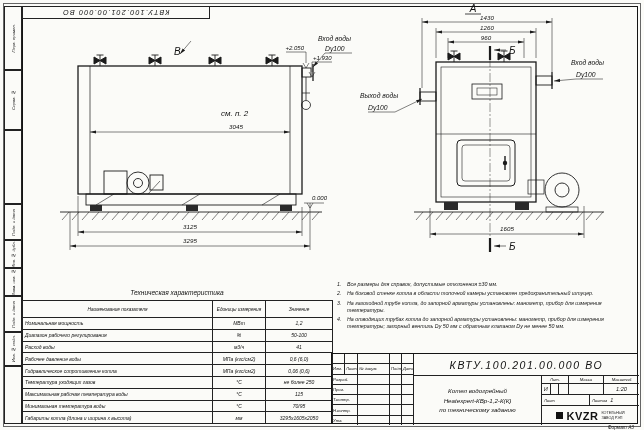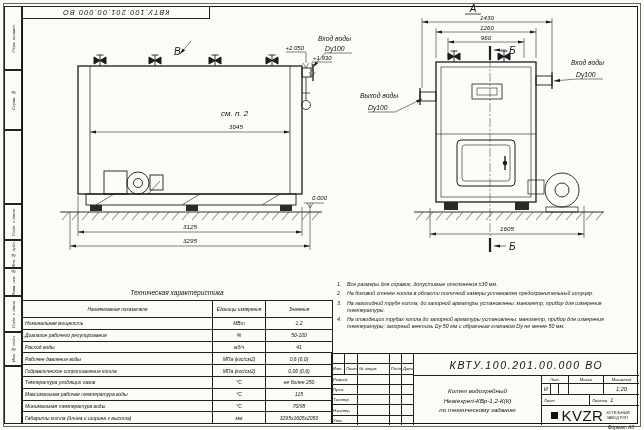--- a/index.html
+++ b/index.html
@@ -50,21 +50,21 @@
   .lit-val>div{display:flex;align-items:center;justify-content:center;border-right:1px solid #222;font-size:5.6px}
   .lit-val>div:last-child{border-right:none}
   .sub{width:9px;border-right:1px solid #222;height:100%;display:flex;align-items:center;justify-content:center}
   .sub:last-child{border-right:none}
   .sheet-row{position:absolute;left:0;top:19px;width:97px;height:11px;display:flex;border-bottom:1px solid #222}
   .sheet-row>div{display:flex;align-items:center;border-right:1px solid #222;padding:0 2px;gap:3px}
   .sheet-row>div:last-child{border-right:none}
   .sr-label{font-size:4.2px}.sr-val{font-size:5.4px}
   .company{position:absolute;left:0;top:30px;width:97px;height:19px;display:flex;align-items:center;justify-content:center;gap:3px}
   .logo-sq{width:7px;height:7px;background:#111;flex:none}
-  .logo-txt{font-size:15px;font-weight:normal;font-style:normal;letter-spacing:0.5px}
+  .logo-txt{font-size:11px;font-weight:bold;font-style:normal;letter-spacing:0.5px}
   .logo-sub{display:flex;flex-direction:column;font-size:3.7px;font-style:normal;line-height:1.25;color:#222}
   .format{position:absolute;right:10px;bottom:0.5px;font-size:4.8px;font-style:italic}
 </style>
 </head>
 <body>
 
 <div class="sheet">
   <div class="outer"></div>
   <div class="frame"></div>
 

